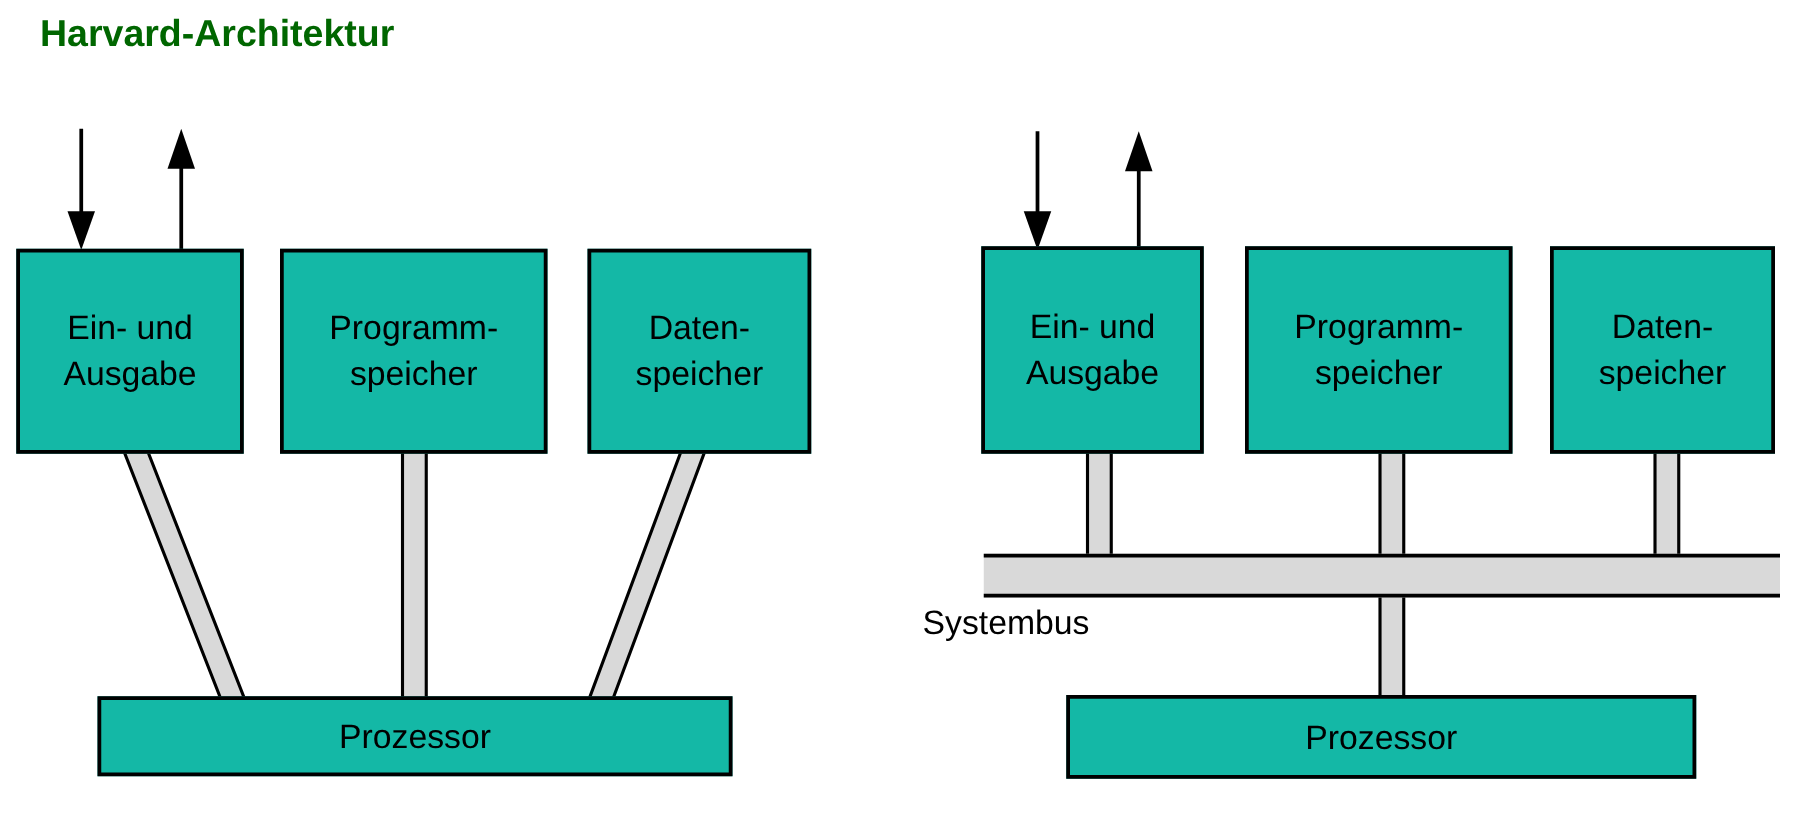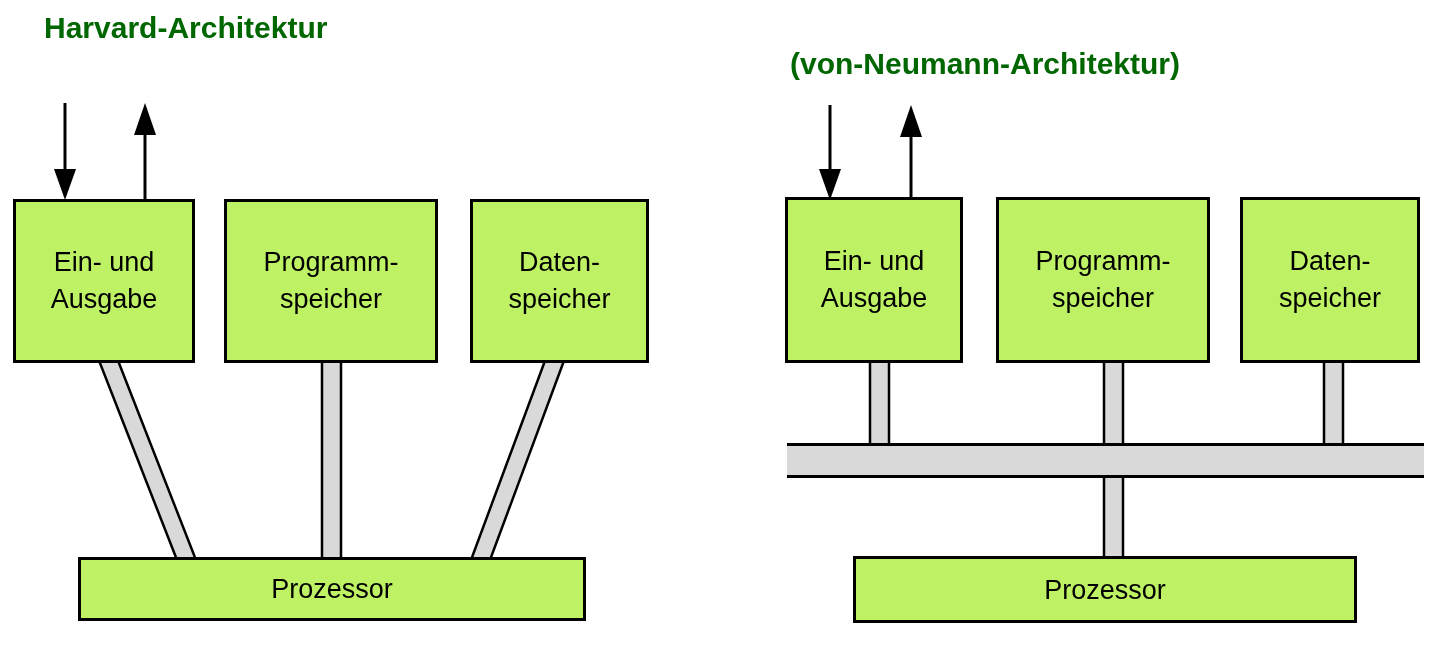--- a/index.html
+++ b/index.html
@@ -19,26 +19,26 @@
   }
   .title {
     position: absolute;
     color: #006600;
     font-weight: bold;
     font-size: 30px;
     line-height: 36px;
     letter-spacing: 0px;
     white-space: pre;
   }
-  #title-harvard { left: 44px; top: 10px; text-align: right; }
+  #title-harvard { left: 32px; top: 10px; text-align: right; }
   #title-princeton { left: 790px; top: 10px; }
 
   .node-box {
     position: absolute;
-    background: #bef264;
+    background: #14b8a6;
     border: 3px solid #000000;
     box-sizing: border-box;
     display: flex;
     align-items: center;
     justify-content: center;
     text-align: center;
   }
   .node-label {
     font-size: 27px;
     line-height: 37px;
@@ -108,21 +108,21 @@
 
   <div class="node-box" style="left:470px; top:199px; width:179px; height:164px;">
     <span class="node-label">Daten-
 speicher</span>
   </div>
 
   <div class="node-box" style="left:78px; top:557px; width:508px; height:64px;">
     <span class="proc-label">Prozessor</span>
   </div>
 
-  <div class="title" id="title-princeton"><br><span>(von-Neumann-Architektur)</span></div>
+  <div class="title" id="title-princeton"><br></div>
 
   <svg class="arrow-svg" style="left:810px; top:100px; width:130px; height:105px;" viewBox="0 0 130 105">
 
     <line x1="20" y1="5" x2="20" y2="82" stroke="#000" stroke-width="3"></line>
     <polygon points="20,100 9,69 31,69" fill="#000"></polygon>
 
     <line x1="101" y1="100" x2="101" y2="25" stroke="#000" stroke-width="3"></line>
     <polygon points="101,5 90,37 112,37" fill="#000"></polygon>
   </svg>
 
@@ -146,18 +146,19 @@
     <span class="node-label">Daten-
 speicher</span>
   </div>
 
   <svg class="arrow-svg" style="left:724px; top:472px; width:724px; height:92px;" viewBox="0 0 724 92">
     <polygon points="380,0 399,0 399,92 380,92" fill="#d9d9d9" stroke="#000" stroke-width="2.5"></polygon>
   </svg>
 
   <div class="bus-bar" style="left:787px; top:443px; width:637px; height:35px;"></div>
 
+  <div class="bus-caption" style="left:738px; top:483px;">Systembus</div>
 
   <div class="node-box" style="left:853px; top:556px; width:504px; height:67px;">
     <span class="proc-label">Prozessor</span>
   </div>
 
 </div>
 
 </body></html>

